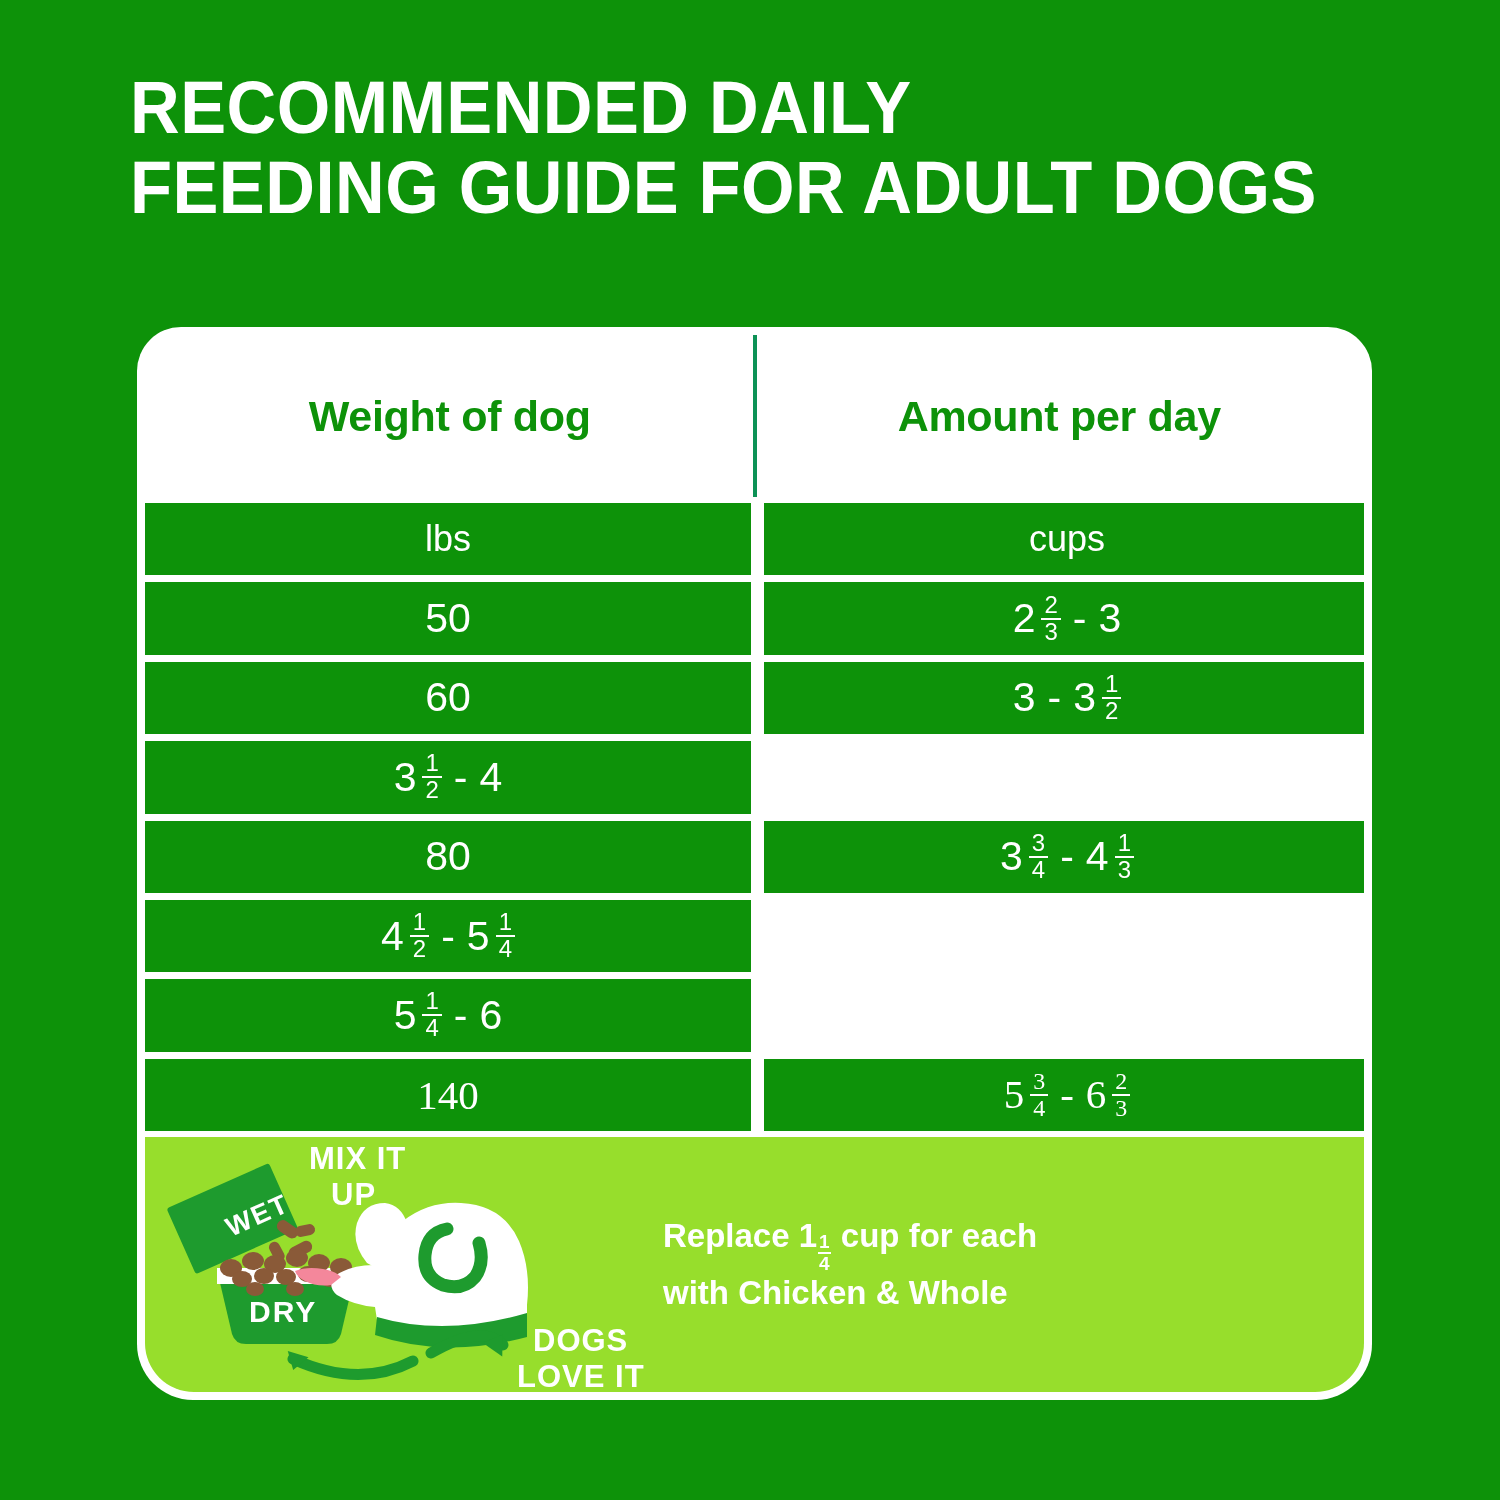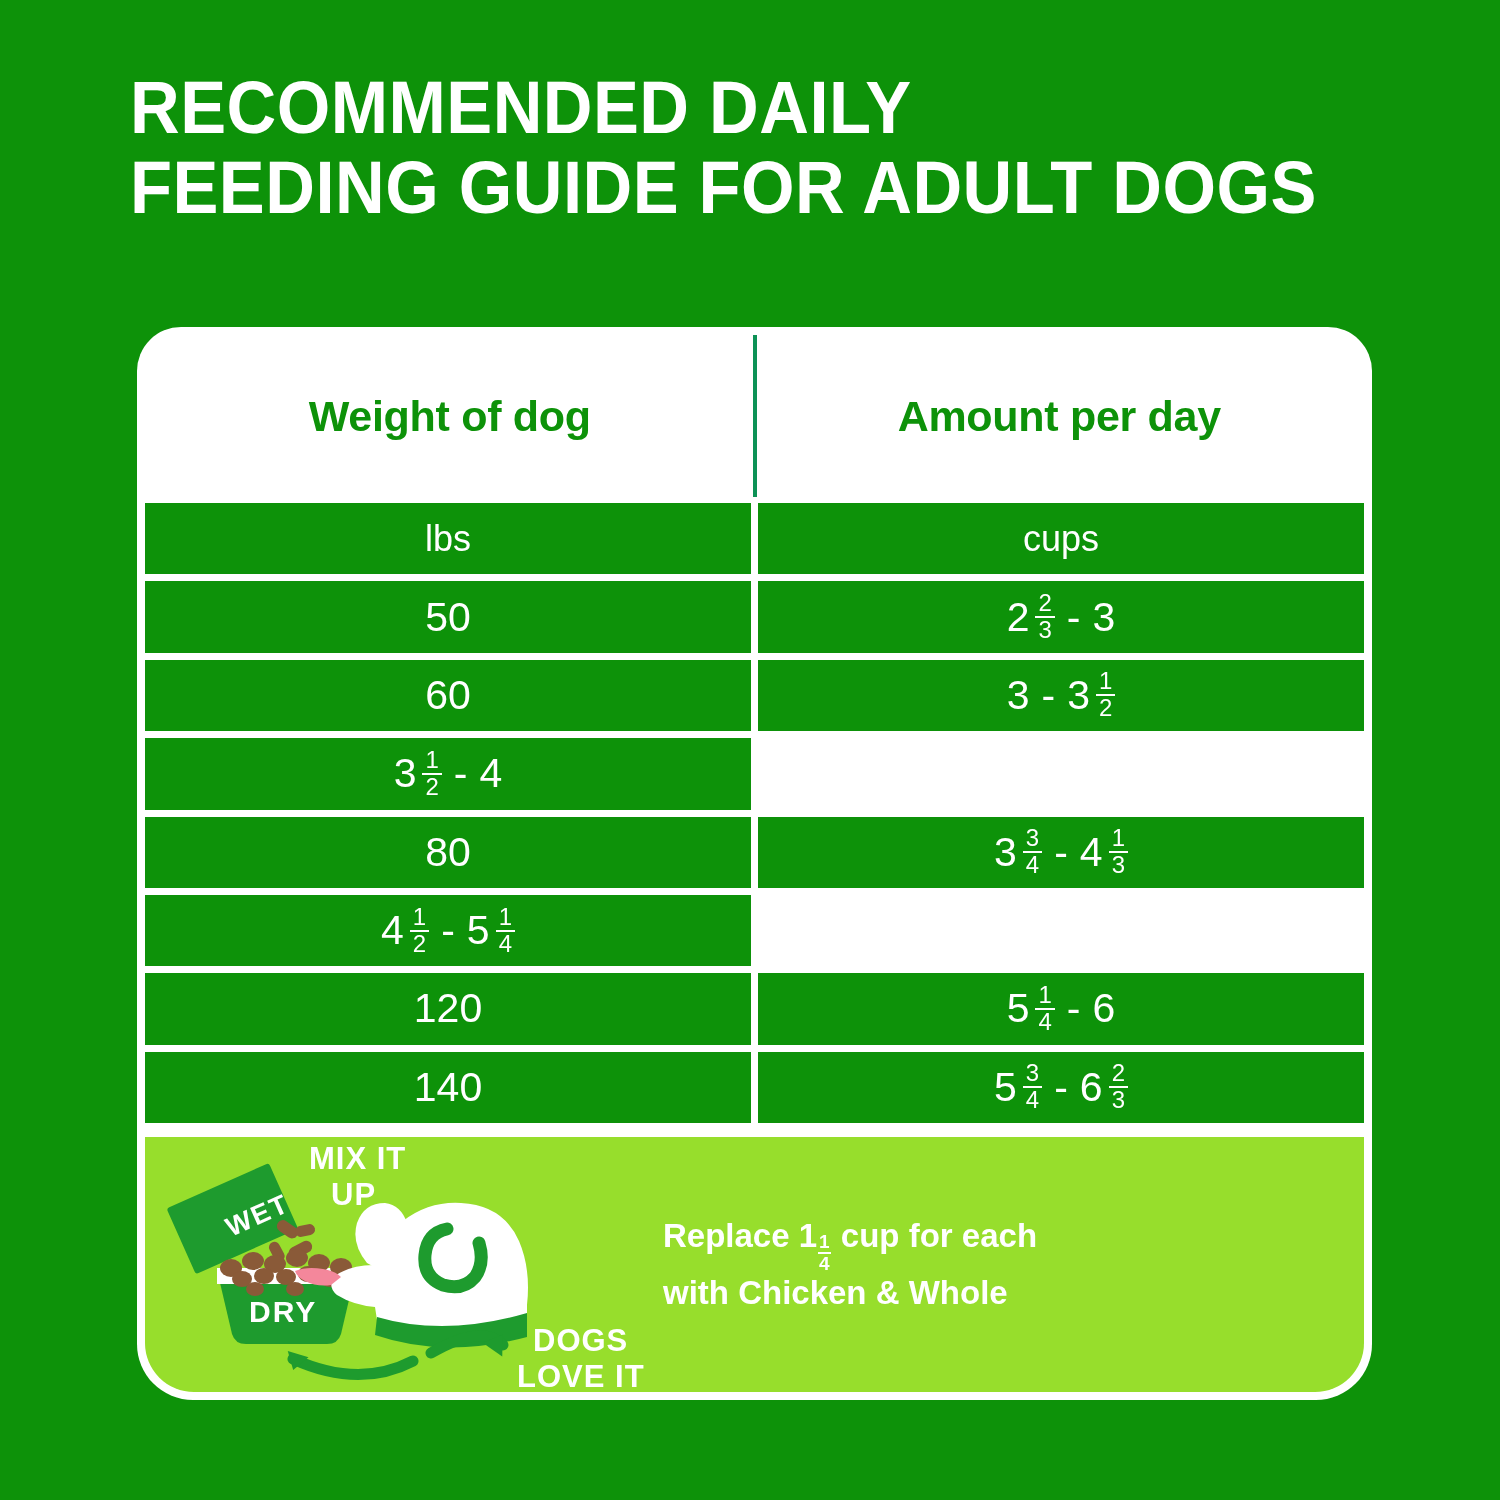--- a/index.html
+++ b/index.html
@@ -73,25 +73,25 @@
   #rows-area {
     flex:1;
     background:#ffffff;
     display:flex;
     flex-direction:column;
     padding-top:6px;
   }
   .trow {
     flex:1;
     display:flex;
-    gap:7px;
+    gap:13px;
     margin-bottom:7px;
     min-height:0;
   }
-  .trow:last-child { margin-bottom:8px; }
+  .trow:last-child { margin-bottom:0;font-family:Liberation Serif, serif; }
   .cell {
     flex:0 0 calc(50% - 3.5px);
     background:#0d9209;
     color:#ffffff;
     display:flex;
     align-items:center;
     justify-content:center;
     font-size:41px;
     font-weight:400;
   }
@@ -237,21 +237,20 @@
                 </span>
                 <span class="dash">-</span>
                 <span class="num">5</span>
                 <span class="frac">
                   <span class="f-top">1</span>
                   <span class="f-bot">4</span>
                 </span>
               </span>
             </div>
           </div><div class="trow">
-            <div class="cell">120</div>
             <div class="cell">
               <span class="amt">
                 <span class="num">5</span>
                 <span class="frac">
                   <span class="f-top">1</span>
                   <span class="f-bot">4</span>
                 </span>
                 <span class="dash">-</span>
                 <span class="num">6</span>
               </span>

